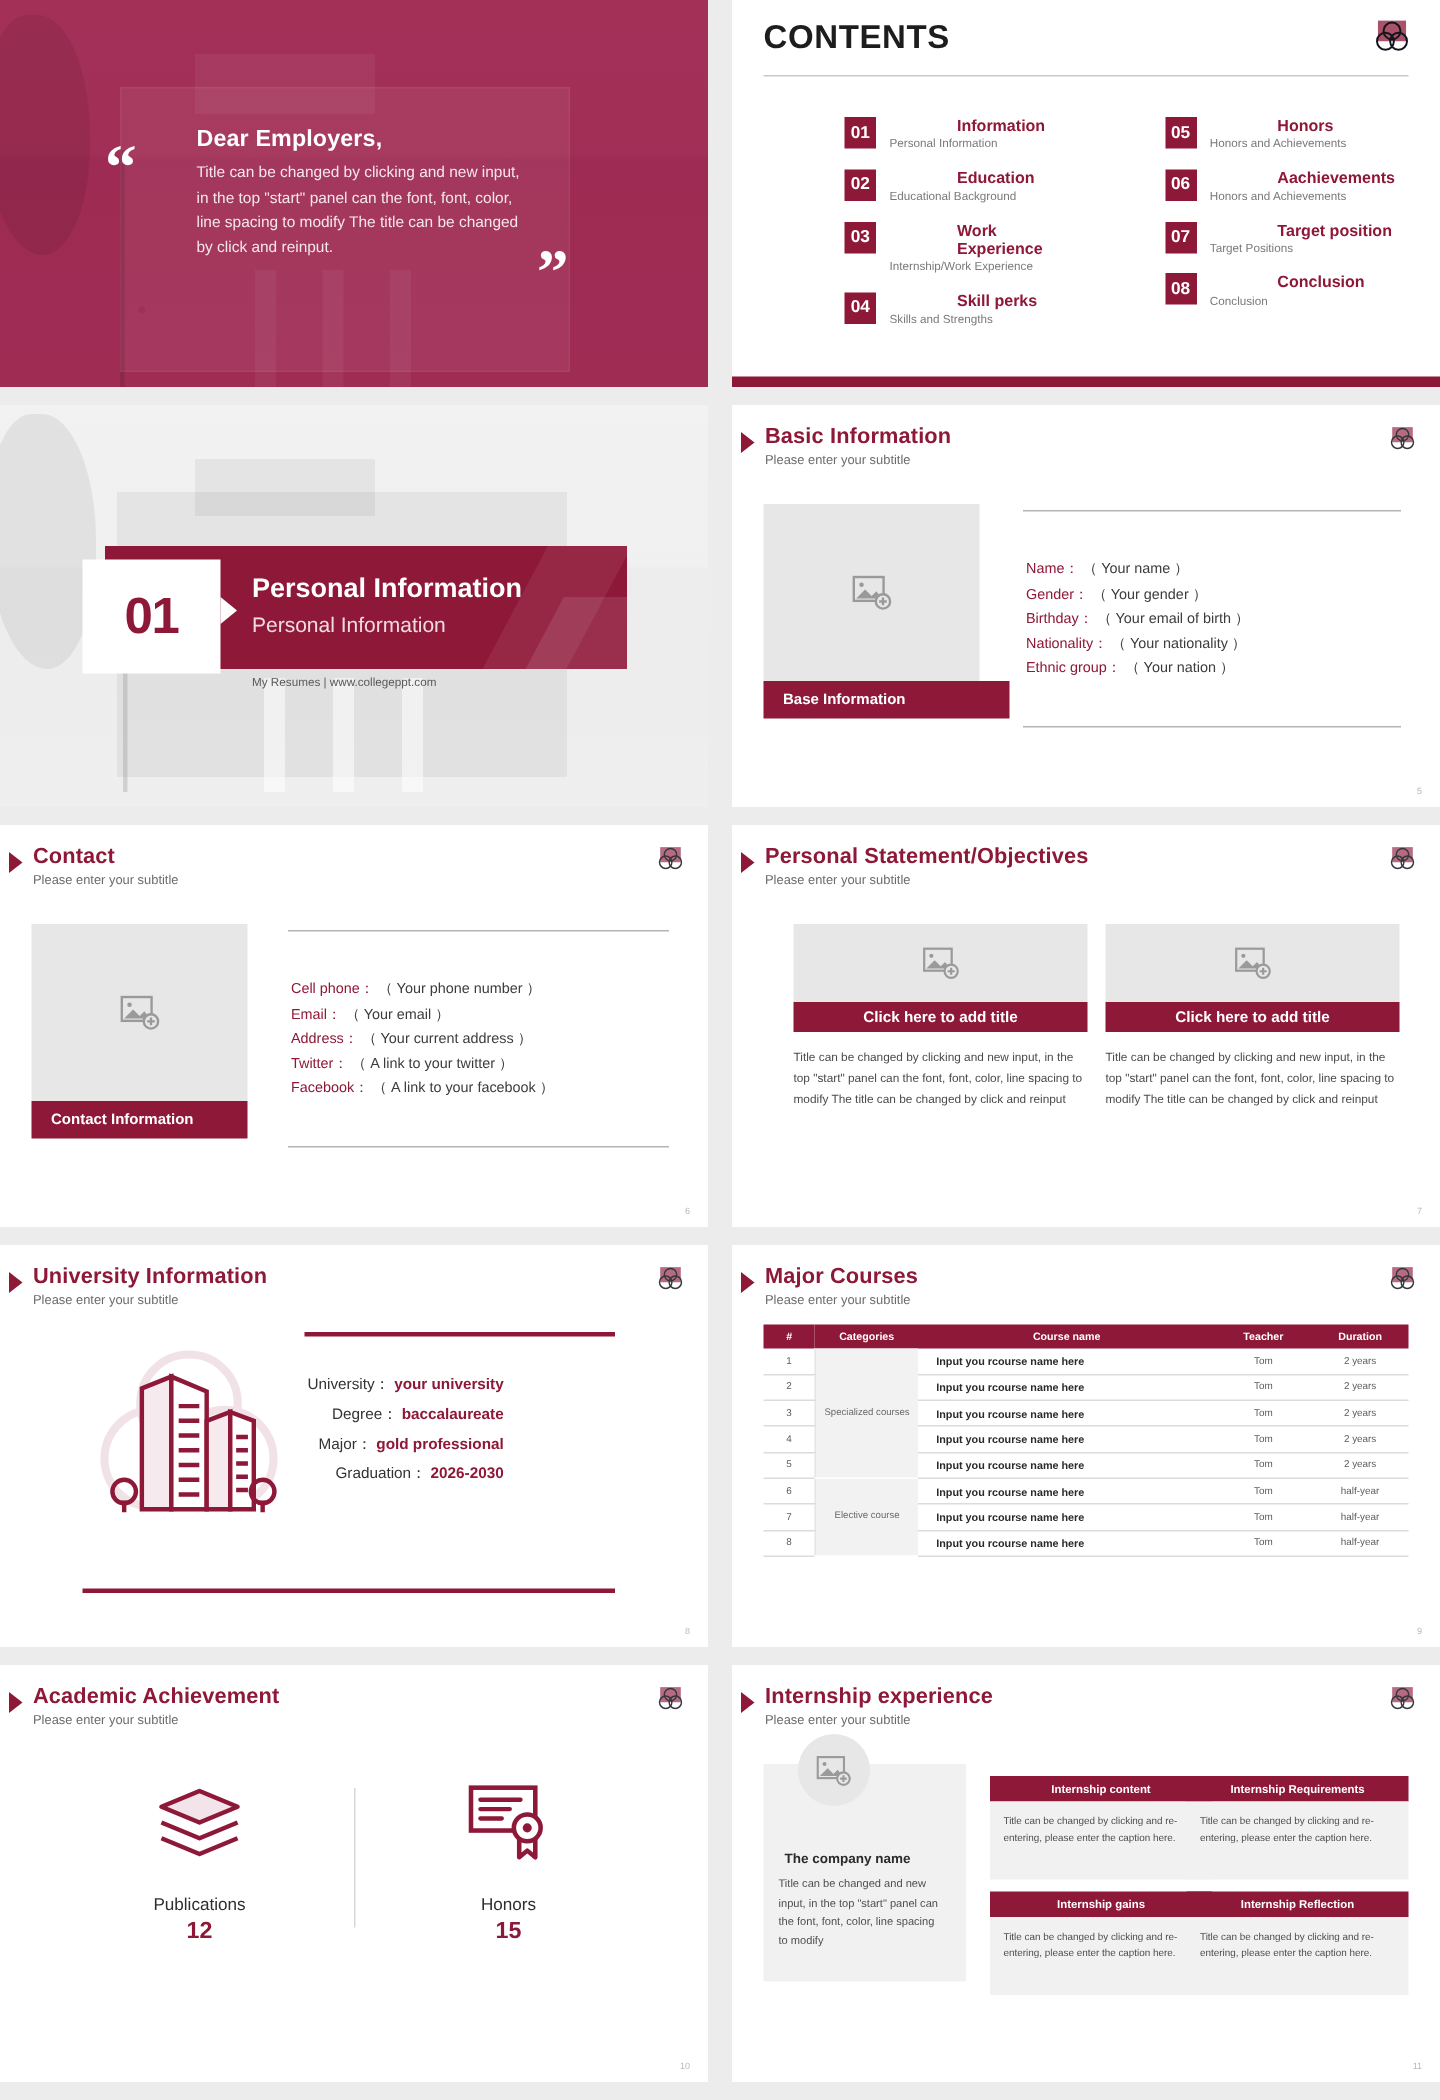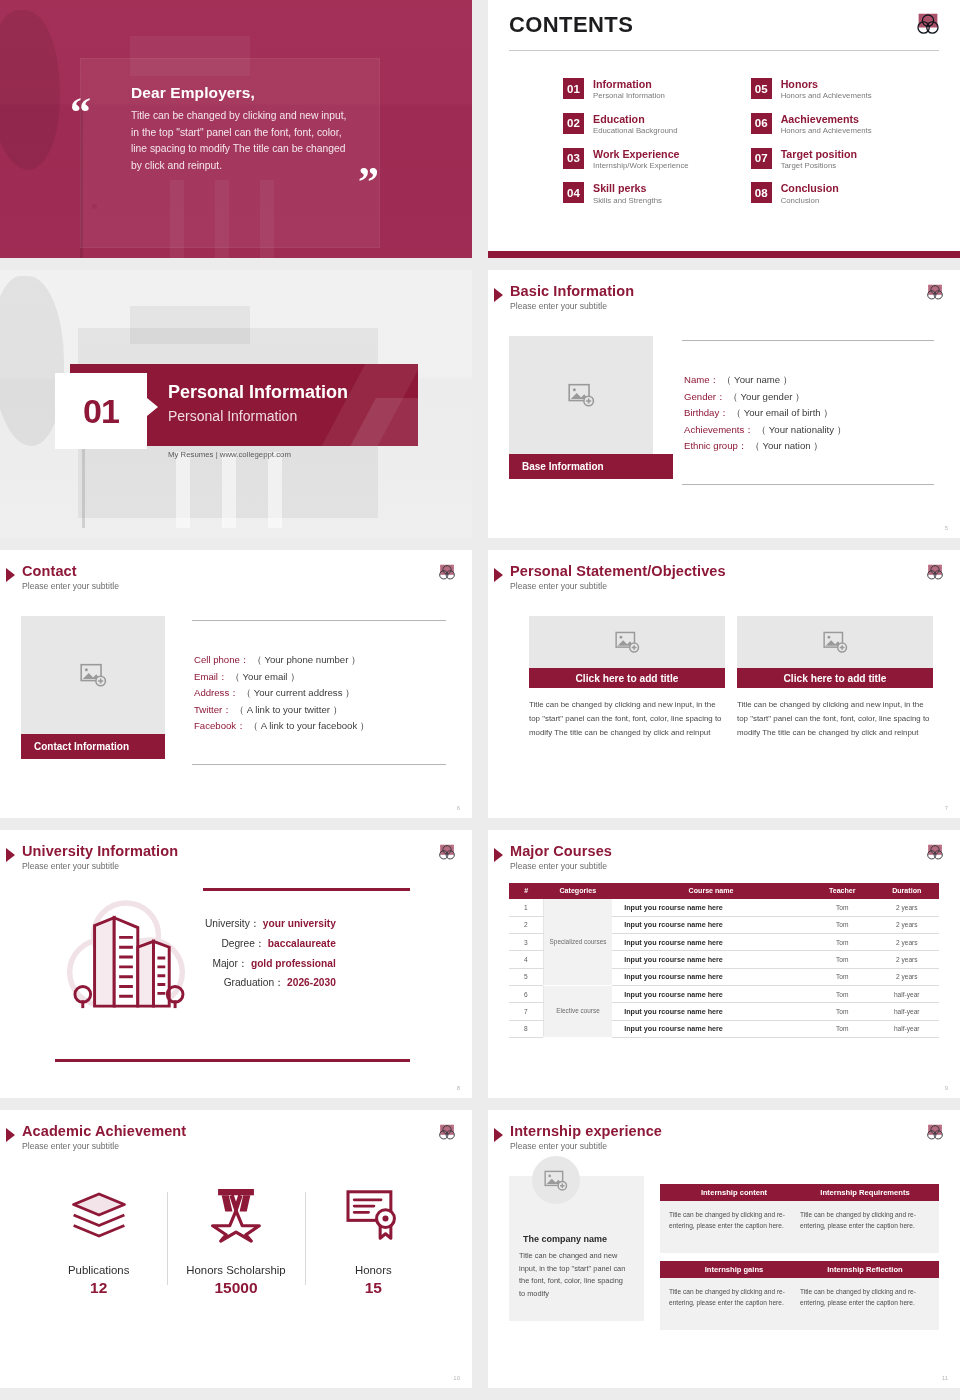--- a/index.html
+++ b/index.html
@@ -51,21 +51,21 @@
   
   .c-title { position:absolute; left:21px; top:12px; font-size:22px; font-weight:700;
              color:#1d1d1f; letter-spacing:.4px; }
   .c-logo  { position:absolute; right:17px; top:10px; width:30px; height:30px;}
   .c-rule  { position:absolute; left:21px; right:21px; top:50px; height:1px; background:#c9c9c9;}
   .c-cols  { position:absolute; left:75px; top:78px; right:30px; display:flex; gap:62px; }
   .c-col   { display:flex; flex-direction:column; gap:12.5px; }
   .c-item  { display:flex; gap:9px; align-items:flex-start; }
   .c-num   { width:21px;height:21px; background:#8e1838; color:#fff; font-size:11.5px;
              font-weight:700; display:flex; align-items:center; justify-content:center; flex:none;}
-  .c-tx h4 { font-size:10.7px; color:#8e1838; font-weight:700; line-height:1.15; }
+  .c-tx h4 { font-size:10.7px; color:#8e1838; font-weight:700; line-height:1.15;margin-left:45px; }
   .c-tx p  { font-size:7.8px; color:#7a7a7a; margin-top:1px; }
   .c-bar   { position:absolute; left:0; right:0; bottom:0; height:7px; background:#8e1838;}
 
   
   .s-sec { background:#f2f2f2; position:relative; overflow:hidden; }
   .s-sec .bg { position:absolute; inset:0;
      background:
        linear-gradient(rgba(245,245,245,.80), rgba(245,245,245,.80)),
        linear-gradient(180deg,#e3e3e3 0%,#dedede 40%,#c8c8c8 41%,#d6d6d6 100%);
   }
@@ -334,21 +334,21 @@
       <span>Base Information</span>
     </div>
 
     <div class="info" style="left:194px;top:70px;right:26px;height:145px;">
       <div class="ln" style="top:0"></div>
       <div class="ln" style="bottom:0"></div>
       <div style="position:absolute;top:32px;left:2px;right:0;">
         <div class="row"><span class="k">Name：</span> <span class="v">（ Your name ）</span></div>
         <div class="row"><span class="k">Gender：</span> <span class="v">（ Your gender ）</span></div>
         <div class="row"><span class="k">Birthday：</span> <span class="v">（ Your email of birth ）</span></div>
-        <div class="row"><span class="k">Achievements：</span> <span class="v">（ Your nationality ）</span></div>
+        <div class="row"><span class="k">Nationality：</span> <span class="v">（ Your nationality ）</span></div>
         <div class="row"><span class="k">Ethnic group：</span> <span class="v">（ Your nation ）</span></div>
       </div>
     </div>
     <div class="pageno">5</div>
   </div>
 
   <div class="slide">
     <div class="hdr">
       <div class="tri"></div>
       <h2>Contact</h2>
@@ -532,29 +532,20 @@
         <div class="ic">
             <svg width="56" height="46">
               <use href="#sym-books"></use>
             </svg>
           </div>
         <div class="lb">Publications</div>
         <div class="nm">12</div>
       </div>
       <div class="cell">
         <div class="ic">
-            <svg width="52" height="56">
-              <use href="#sym-medal"></use>
-            </svg>
-          </div>
-        <div class="lb">Honors Scholarship</div>
-        <div class="nm">15000</div>
-      </div>
-      <div class="cell">
-        <div class="ic">
             <svg width="54" height="50">
               <use href="#sym-cert"></use>
             </svg>
           </div>
         <div class="lb">Honors</div>
         <div class="nm">15</div>
       </div>
     </div>
     <div class="pageno">10</div>
   </div>

